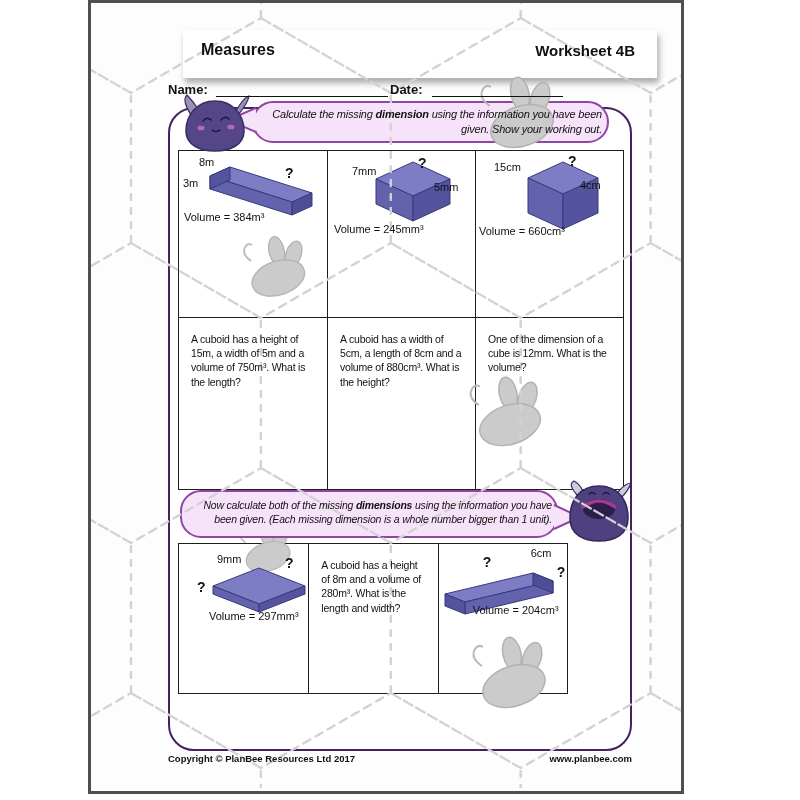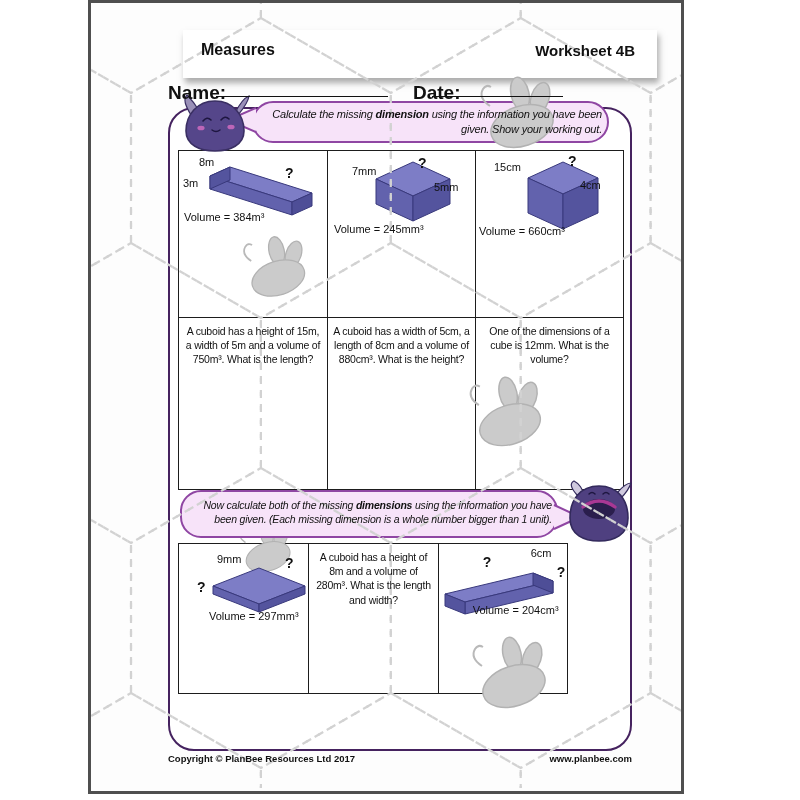--- a/index.html
+++ b/index.html
@@ -11,21 +11,21 @@
   
   #hex-overlay{position:absolute;left:91px;top:3px;z-index:5;pointer-events:none;}
   #hex-overlay polygon{fill:none;stroke:#d2d2d2;stroke-width:2.2;stroke-dasharray:6 8;}
   
   .header-box{position:absolute;left:183px;top:30px;width:474px;height:48px;background:#fff;
               box-shadow:2px 5px 6px rgba(90,90,90,.5);display:flex;align-items:center;
               justify-content:space-between;padding:0 22px 8px 18px;box-sizing:border-box;}
   .header-box span{position:relative;z-index:6;font-weight:700;}
   .subject{font-size:16px;}
   .wsname{font-size:15px;}
-  .fieldlab{position:absolute;font-weight:700;font-size:19px;z-index:6;}
+  .fieldlab{position:absolute;font-weight:700;font-size:13px;z-index:6;}
   .fieldline{position:absolute;border-top:1.7px solid #111;height:0;z-index:6;}
   
   .outer-rect{position:absolute;left:168px;top:107px;width:464px;height:644px;background:#fff;
               border:2.5px solid #45225f;border-radius:26px;box-sizing:border-box;}
   
   .pinkbox{position:absolute;background:#f7e3f9;border:2px solid #8f46a3;border-radius:21px;box-sizing:border-box;}
   .b1{left:252px;top:101px;width:357px;height:42px;z-index:3;}
   .b2{left:180px;top:490px;width:378px;height:48px;z-index:3;}
   .challenge{left:180px;top:702px;width:442px;height:45px;border-radius:22px;}
   .bubble-text{position:absolute;z-index:6;display:flex;align-items:center;justify-content:center;}
@@ -46,42 +46,42 @@
   .grid1 .cell:nth-child(2),.grid1 .cell:nth-child(3),
   .grid1 .cell:nth-child(5),.grid1 .cell:nth-child(6),
   .grid2 .cell:nth-child(2),.grid2 .cell:nth-child(3){border-left:1.6px solid #1d1d1d;}
   .grid1 .cell:nth-child(4),.grid1 .cell:nth-child(5),.grid1 .cell:nth-child(6){border-top:1.6px solid #1d1d1d;}
   .lab{position:absolute;font-size:11px;z-index:6;white-space:nowrap;}
   .qmark{position:absolute;font-size:14px;font-weight:700;z-index:6;}
   .vol{position:absolute;font-size:11px;z-index:6;white-space:nowrap;}
   .cuboid{position:absolute;z-index:4;}
   .cuboid polygon{stroke:#39397c;stroke-width:1;stroke-linejoin:round;}
   .f-top{fill:#7d7dc6;} .f-front{fill:#6262ad;} .f-side{fill:#54549e;} .f-side2{fill:#4e4e97;}
-  .ptext{position:relative;z-index:6;margin:0;padding:6px 4px 0 4px;text-align:center;
+  .ptext{position:relative;z-index:6;margin:8px;padding:6px 4px 0 4px;text-align:left;
          font-size:10.5px;letter-spacing:-.2px;line-height:1.35;}
   
   .foot{position:absolute;top:753px;z-index:6;font-weight:700;font-size:9.5px;}
   .foot.left{left:168px;} .foot.right{right:168px;}
   .beeshape{fill:#cbcbcb;stroke:#b2b2b2;stroke-width:1.5;}
 </style>
 </head>
 <body>
 
 <div class="stage">
 
   <div class="frame"></div>
 
   <div class="header-box">
     <span class="subject">Measures</span>
     <span class="wsname">Worksheet 4B</span>
   </div>
 
   <span class="fieldlab" style="left:168px;top:82px">Name:</span>
   <span class="fieldline" style="left:216px;top:96px;width:172px"></span>
-  <span class="fieldlab" style="left:413px;top:82px">Date:</span>
+  <span class="fieldlab" style="left:390px;top:82px">Date:</span>
   <span class="fieldline" style="left:432px;top:96px;width:131px"></span>
 
   <div class="outer-rect"></div>
 
   <div class="pinkbox b1"></div>
   <svg class="tail" style="left:226px;top:106px" width="32" height="28" viewBox="0 0 32 28">
     <path d="M30,2 L2,14 L30,26" fill="#f7e3f9" stroke="#8f46a3" stroke-width="2" stroke-linejoin="round"></path>
   </svg>
   <svg class="monster" style="left:177px;top:93px" width="76" height="60" viewBox="0 0 76 60">
     <path d="M14,22 C8,12 6,6 10,2 C16,8 20,14 23,19 Z" fill="#9a90b8" stroke="#3a2f63" stroke-width="1.2"></path>
@@ -132,21 +132,21 @@
       </svg>
       <span class="vol" style="left:3px;top:74px">Volume = 660cm³</span>
     </div>
     <div class="cell">
       <p class="ptext">A cuboid has a height of 15m, a width of 5m and a volume of 750m³. What is the length?</p>
     </div>
     <div class="cell">
       <p class="ptext">A cuboid has a width of 5cm, a length of 8cm and a volume of 880cm³. What is the height?</p>
     </div>
     <div class="cell">
-      <p class="ptext">One of the dimensions of a cube is 12mm. What is the volume?</p>
+      <p class="ptext">One of the dimension of a cube is 12mm. What is the volume?</p>
     </div>
   </div>
 
   <div class="pinkbox b2"></div>
   <svg class="tail" style="left:552px;top:503px" width="30" height="28" viewBox="0 0 30 28">
     <path d="M2,2 L28,14 L2,26" fill="#f7e3f9" stroke="#8f46a3" stroke-width="2" stroke-linejoin="round"></path>
   </svg>
   <svg class="monster" style="left:565px;top:480px" width="68" height="64" viewBox="0 0 68 64">
     <path d="M12,15 C5,7 5,3 9,1 C15,4 17,9 19,14 Z" fill="#cfc9de" stroke="#332a5c" stroke-width="1.2"></path>
     <path d="M52,13 C58,6 62,3 66,3 C64,9 60,14 56,18 Z" fill="#cfc9de" stroke="#332a5c" stroke-width="1.2"></path>

